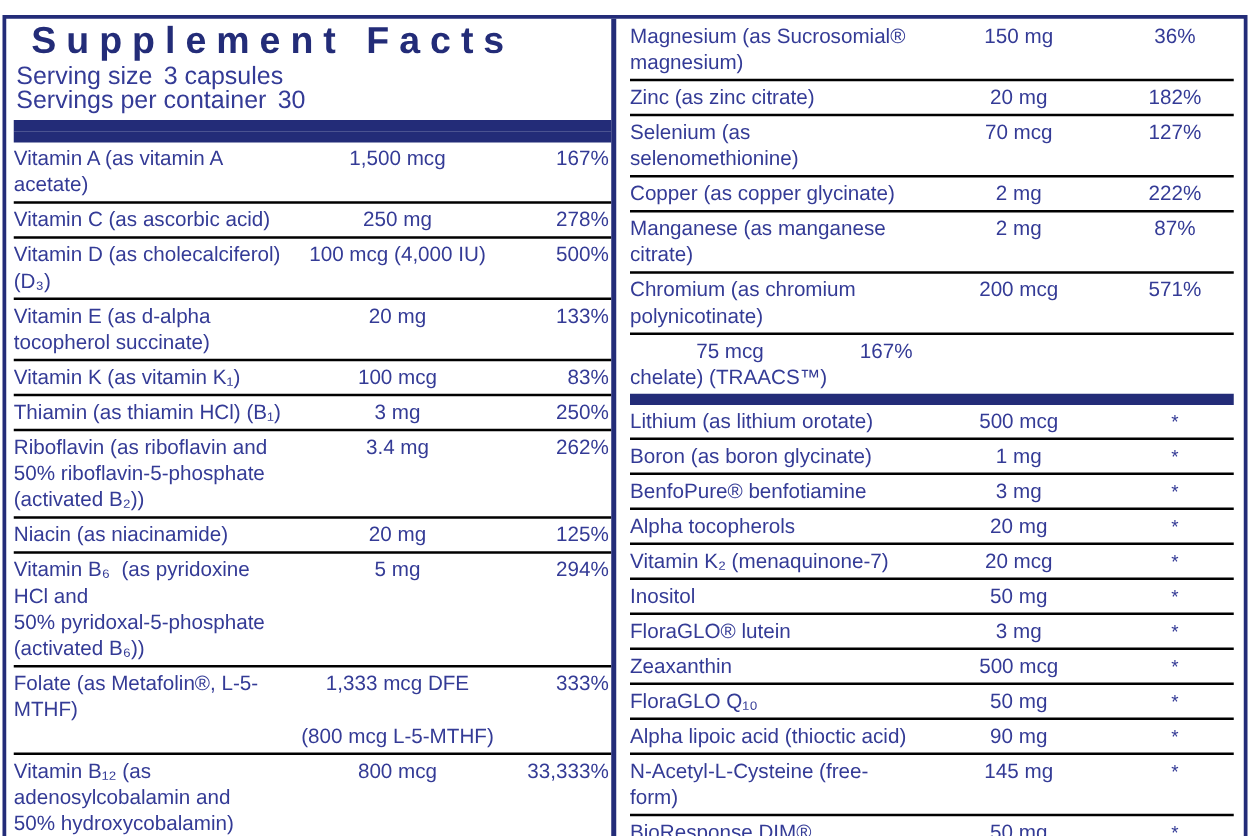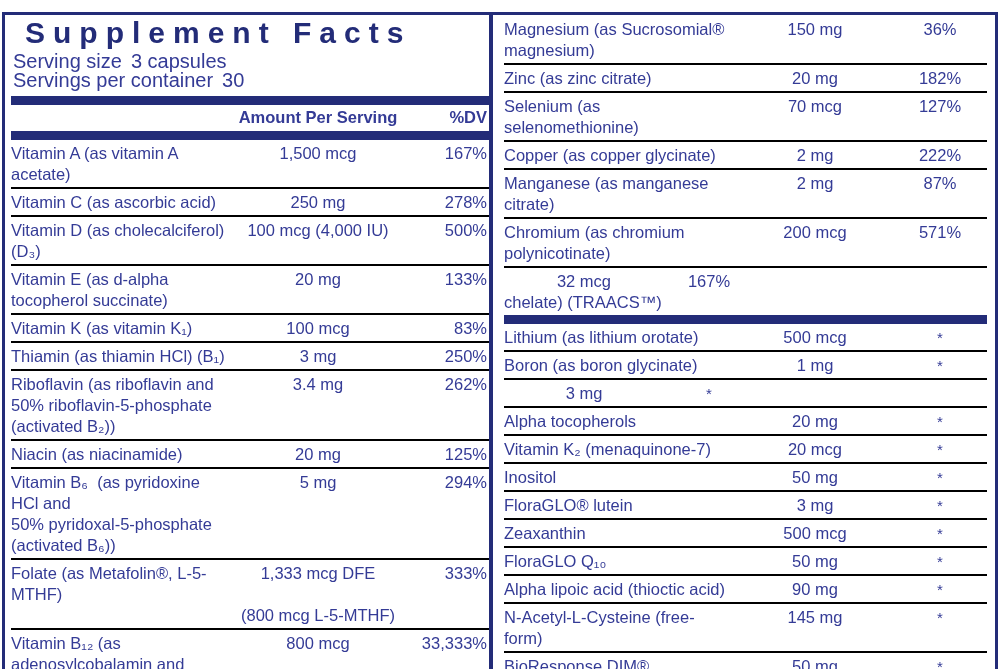--- a/index.html
+++ b/index.html
@@ -45,25 +45,20 @@
 
   <div class="col-left">
     <div class="title">Supplement Facts</div>
     <div class="serving-line">
       <span>Serving size</span><span class="val">3 capsules</span>
     </div>
     <div class="serving-line">
       <span>Servings per container</span><span class="val">30</span>
     </div>
     <div class="thick-bar top"></div>
-    <div class="head-row">
-      <div class="cell-name"></div>
-      <div class="cell-amount">Amount Per Serving</div>
-      <div class="cell-dv">%DV</div>
-    </div>
     <div class="thick-bar"></div>
     <div id="left-rows">
         <div class="row">
           <div class="line">
             <div class="cell-name">Vitamin A (as vitamin A acetate)</div>
             <div class="cell-amount">1,500 mcg</div>
             <div class="cell-dv">167%</div>
           </div>
         </div>
         <div class="row">
@@ -201,21 +196,21 @@
           </div>
           <div class="row">
             <div class="line">
               <div class="cell-name">Chromium (as chromium polynicotinate)</div>
               <div class="cell-amount">200 mcg</div>
               <div class="cell-dv">571%</div>
             </div>
           </div>
           <div class="row">
             <div class="line">
-              <div class="cell-amount">32 mcg</div>
+              <div class="cell-amount">75 mcg</div>
               <div class="cell-dv">167%</div>
             </div>
             <div class="line">
               <div class="cell-name">chelate) (TRAACS™)</div>
               <div class="cell-amount"></div>
               <div class="cell-dv"></div>
             </div>
           </div>
         </div>
         <div class="thick-bar"></div>
@@ -229,20 +224,21 @@
           </div>
           <div class="row">
             <div class="line">
               <div class="cell-name">Boron (as boron glycinate)</div>
               <div class="cell-amount">1 mg</div>
               <div class="cell-dv dv-star">*</div>
             </div>
           </div>
           <div class="row">
             <div class="line">
+              <div class="cell-name">BenfoPure® benfotiamine</div>
               <div class="cell-amount">3 mg</div>
               <div class="cell-dv dv-star">*</div>
             </div>
           </div>
           <div class="row">
             <div class="line">
               <div class="cell-name">Alpha tocopherols</div>
               <div class="cell-amount">20 mg</div>
               <div class="cell-dv dv-star">*</div>
             </div>

